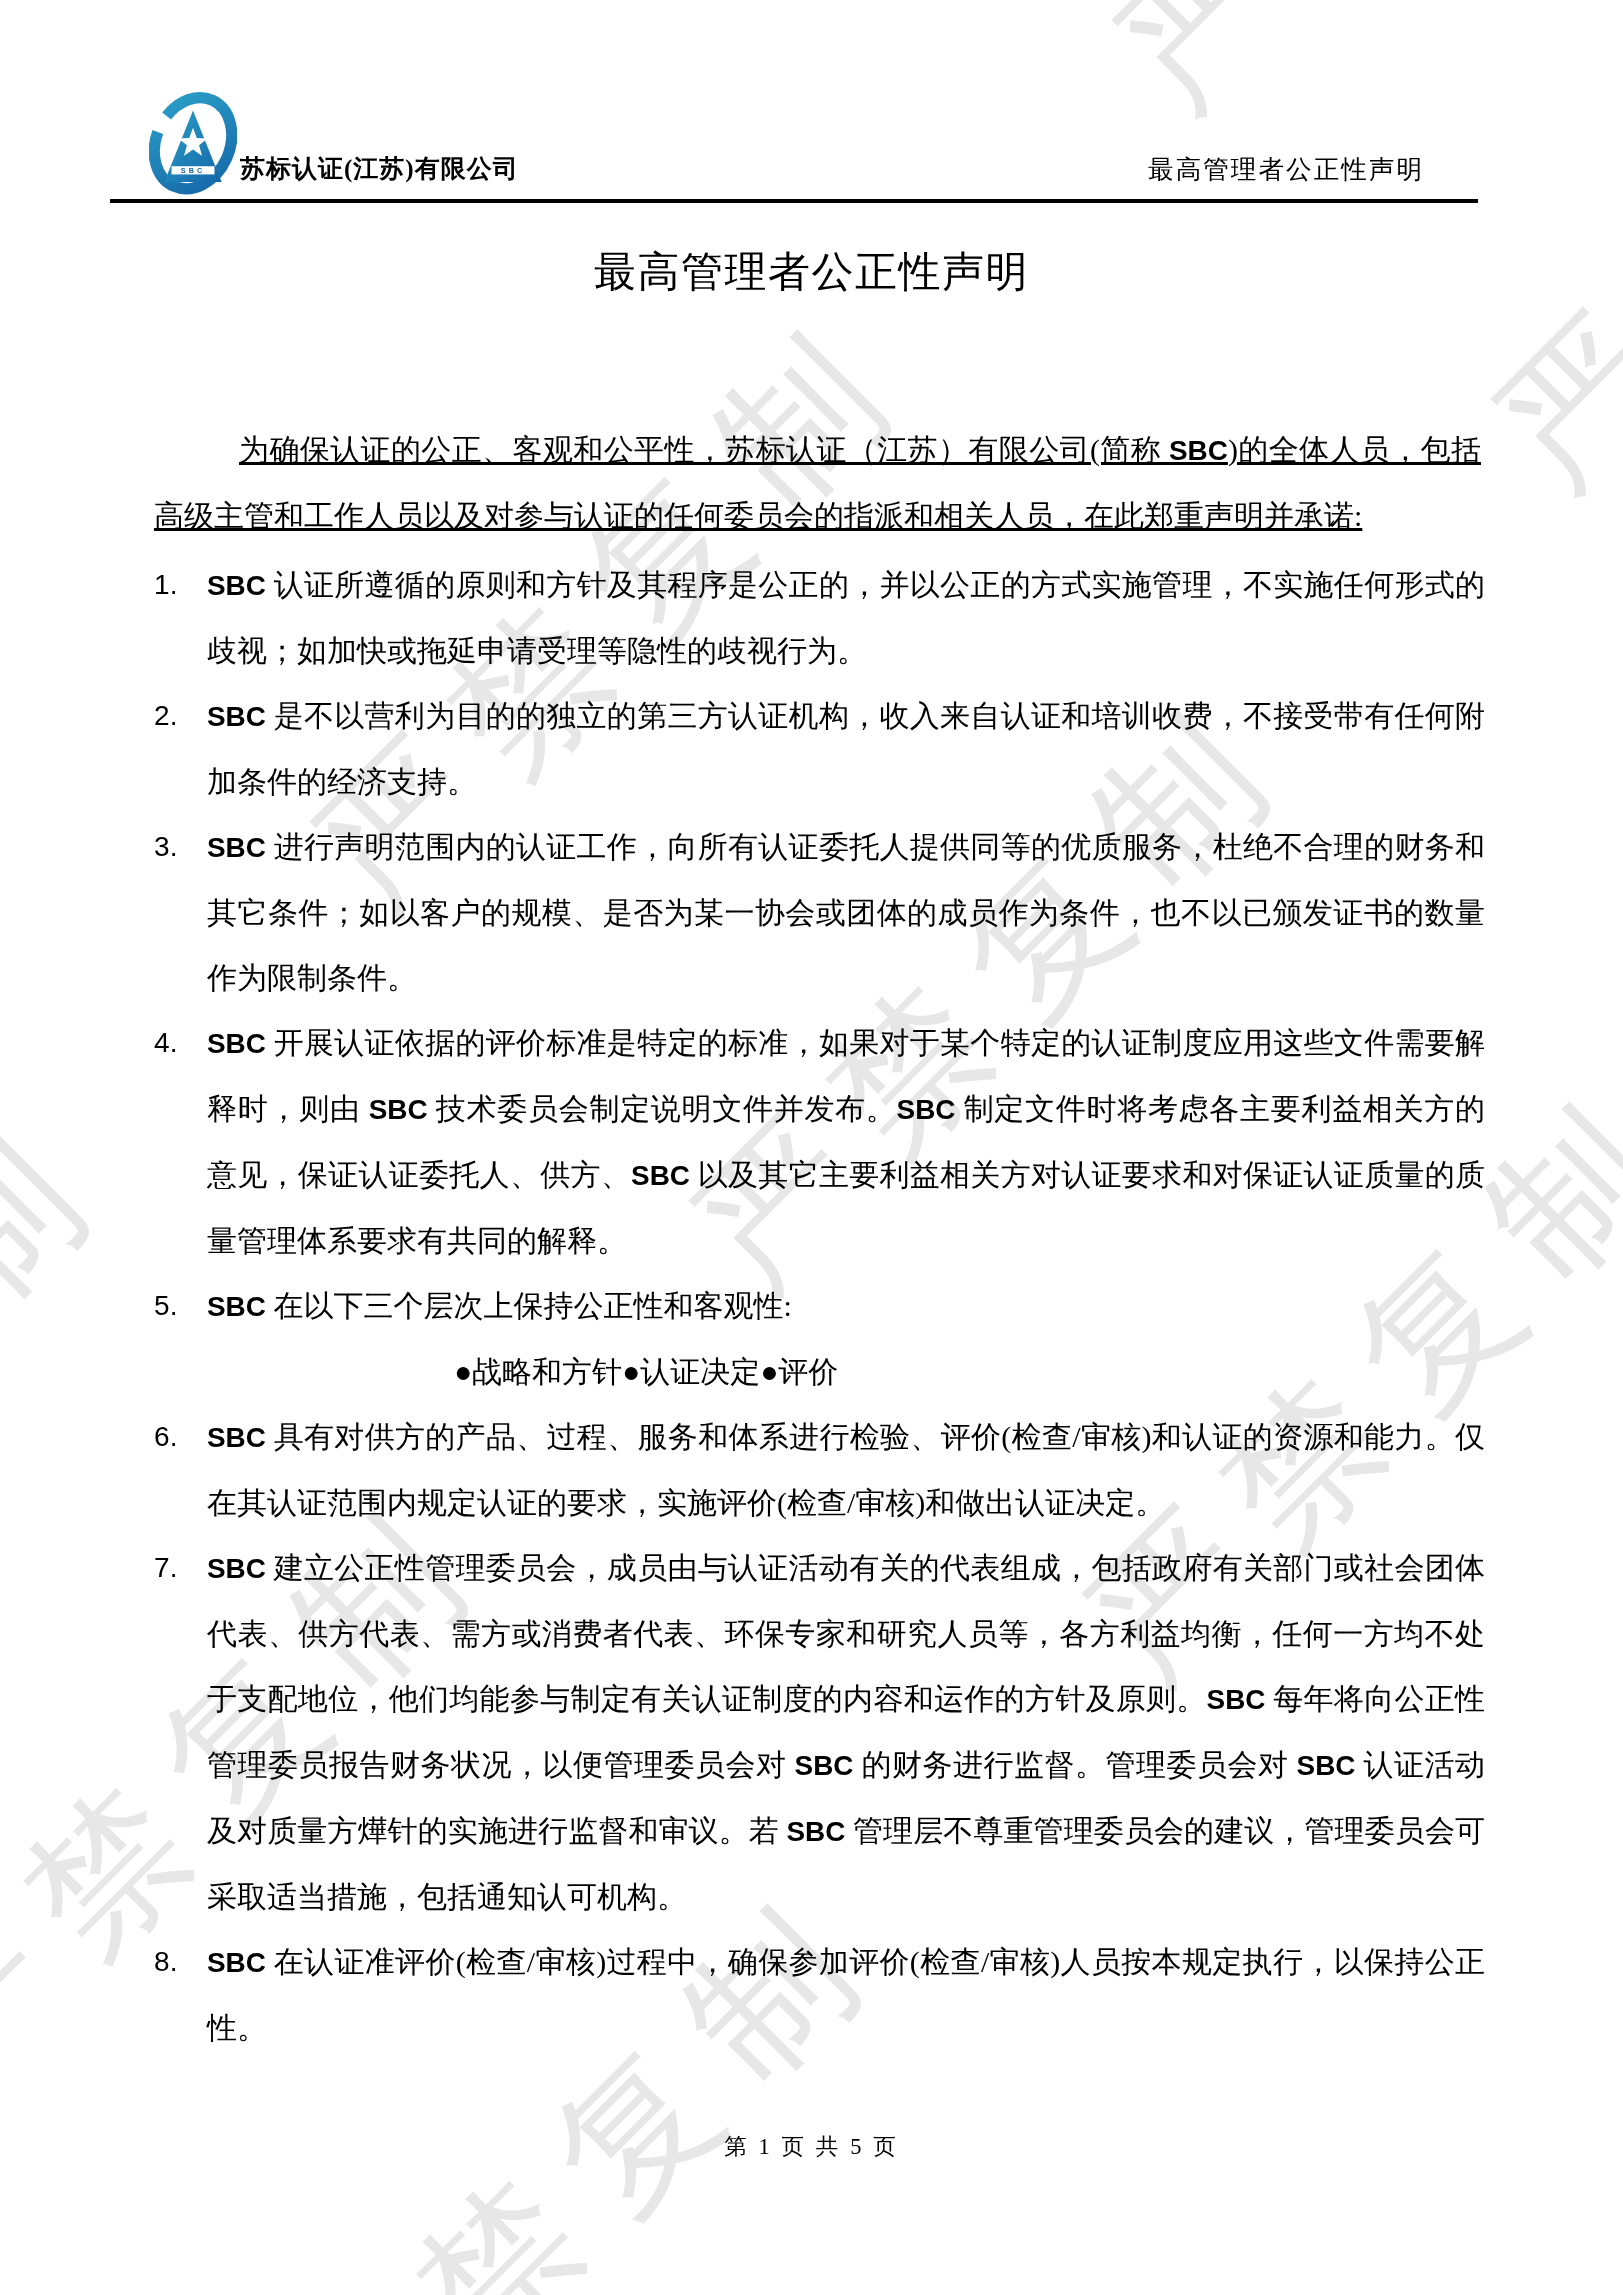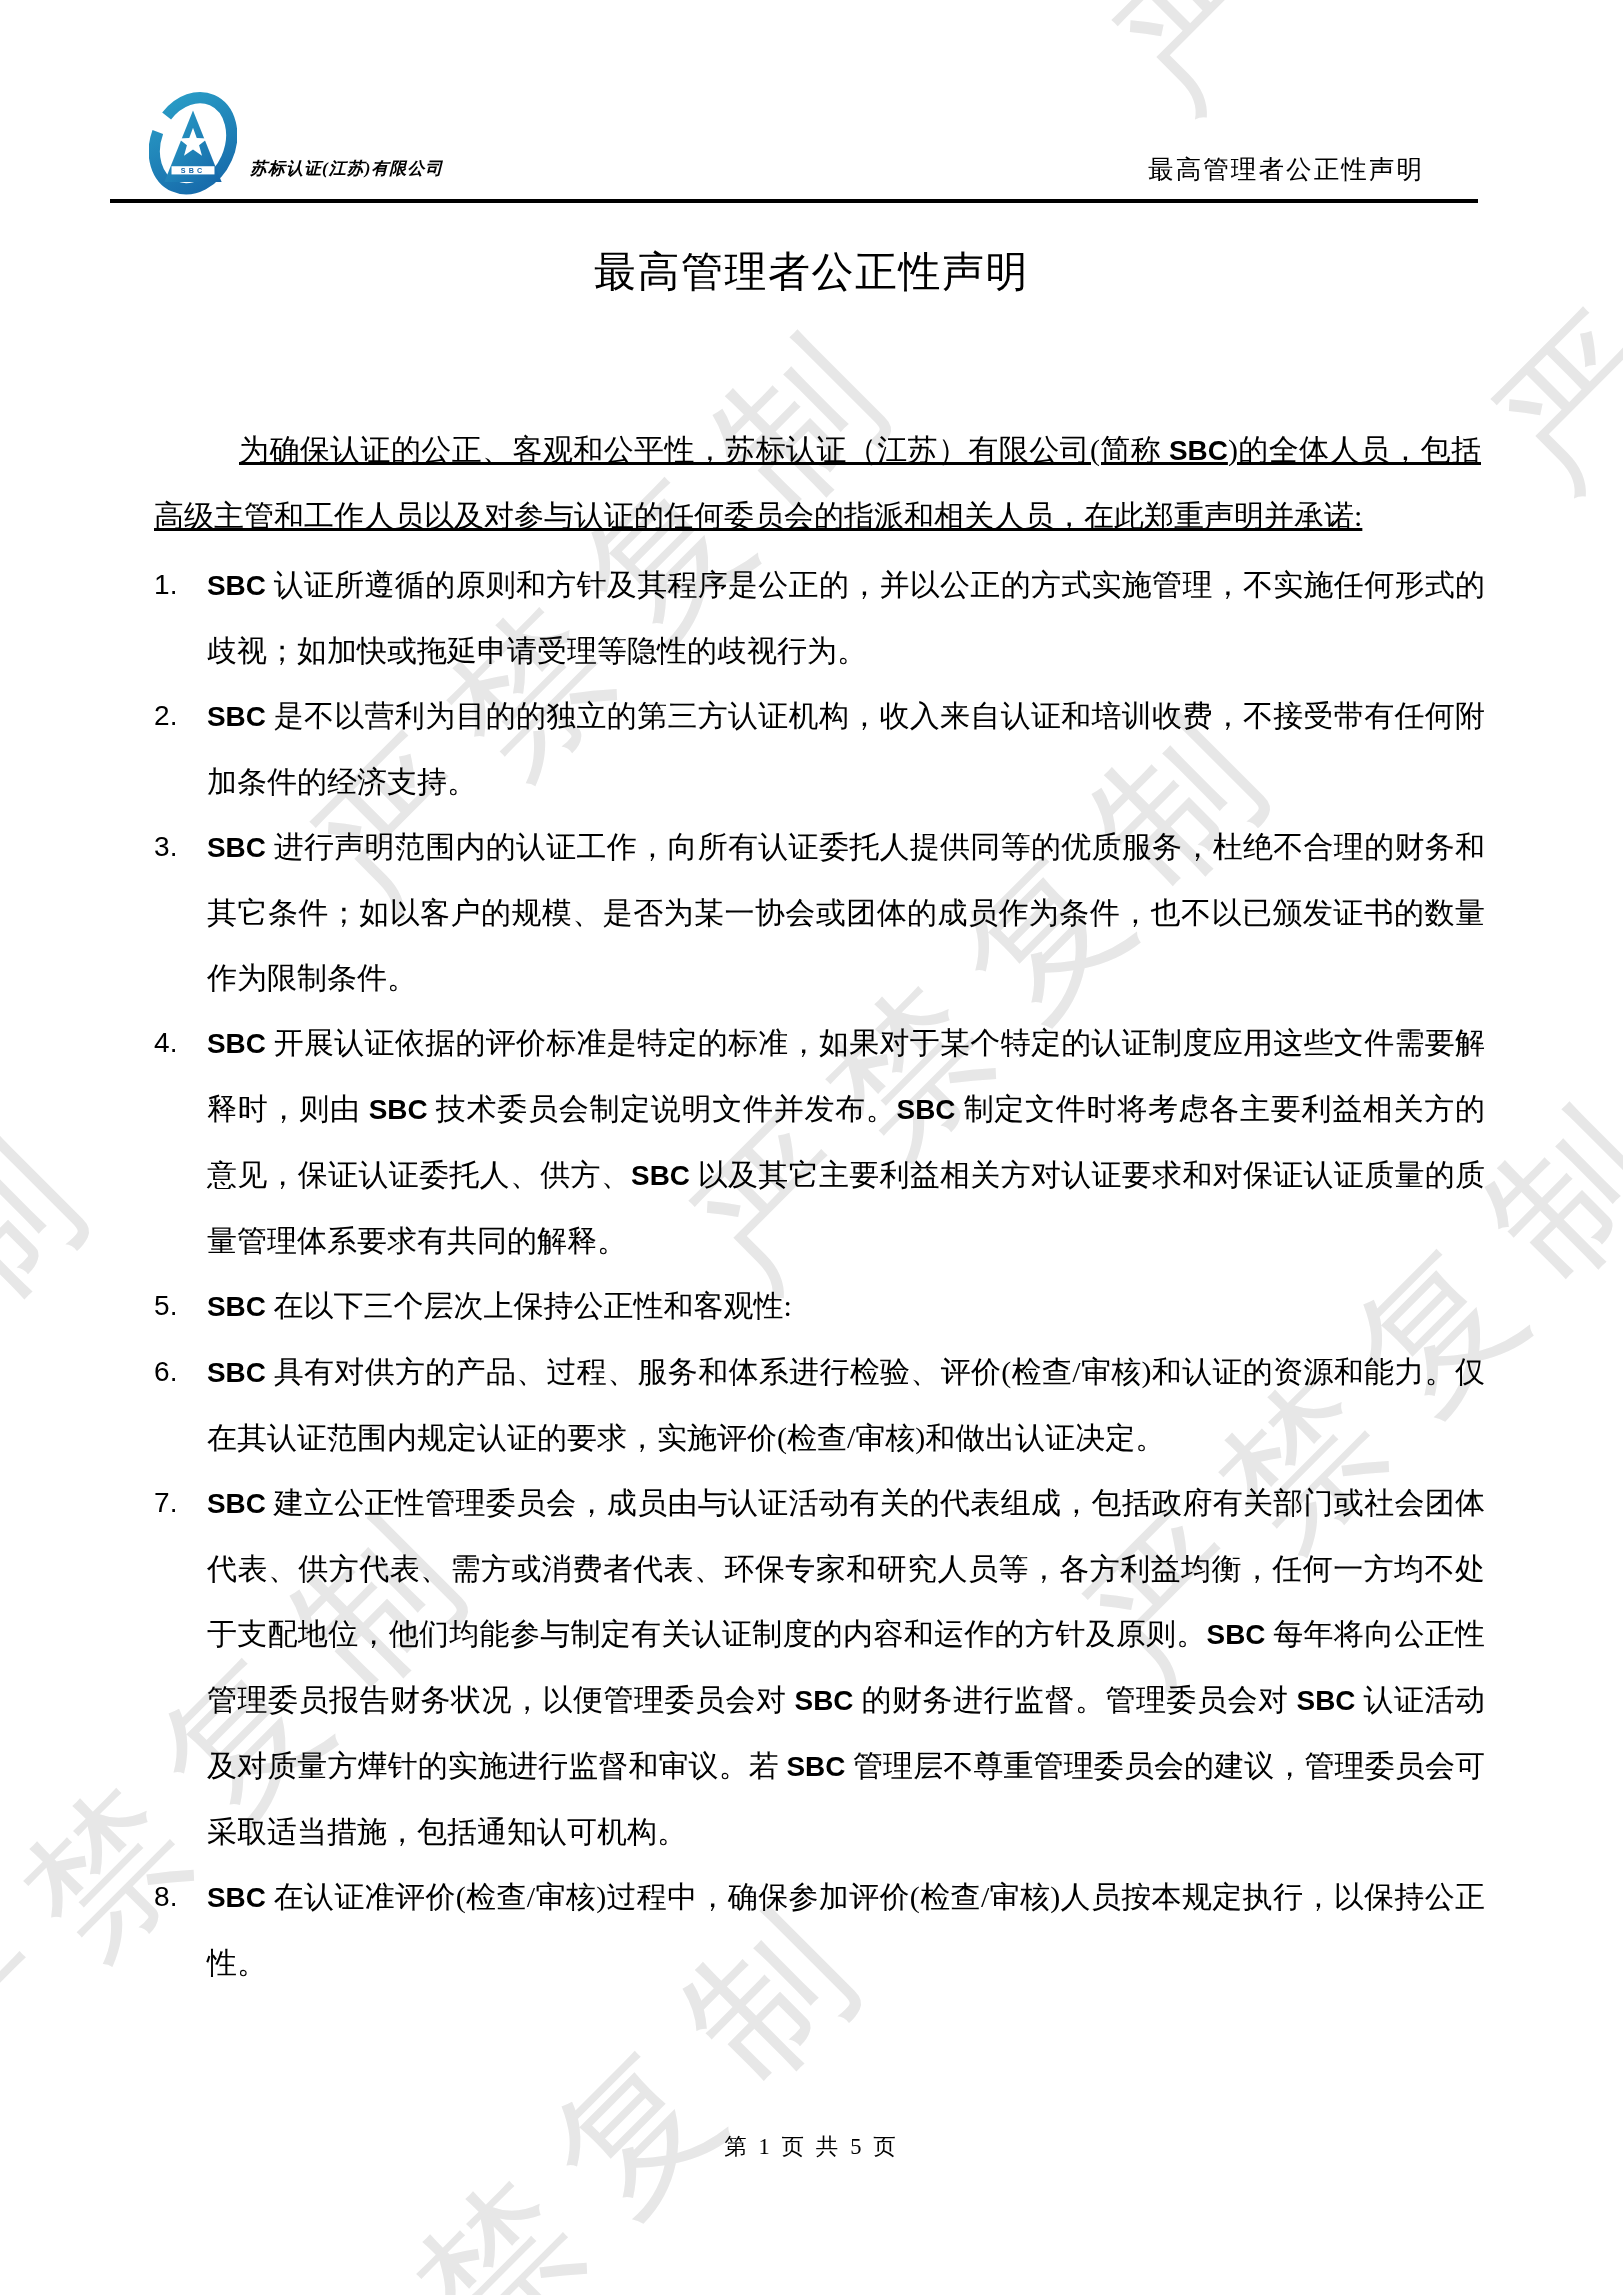--- a/index.html
+++ b/index.html
@@ -19,22 +19,22 @@
   }
   .wm-a{left:613px;top:613px;}
   .wm-b{left:992px;top:992px;}
   .wm-c{left:1385px;top:1385px;}
 
   .layer{position:absolute;inset:0;z-index:1;border-radius:23px;}
 
   
   .logo{position:absolute;left:149px;top:90px;width:88px;height:110px;}
   .company{
-    position:absolute;left:250px;top:153px;font-size:17px;line-height:31px;
-    letter-spacing:1px;font-weight:700;font-style:italic;
+    position:absolute;left:240px;top:153px;font-size:25px;line-height:31px;
+    letter-spacing:1px;font-weight:700;
   }
   .hdr-right{
     position:absolute;right:199px;top:154px;font-size:25.6px;line-height:31px;
     letter-spacing:2px;
   }
   .hdr-rule{position:absolute;left:110px;top:199px;width:1368px;height:3.6px;background:#000;}
 
   
   .title{
     position:absolute;left:0;top:244px;width:100%;text-align:center;
@@ -111,20 +111,21 @@
     </div>
     <div class="li">
       <span class="num">4.</span>
       <div class="li-text"><span class="latin">SBC</span> 开展认证依据的评价标准是特定的标准，如果对于某个特定的认证制度应用这些文件需要解释时，则由 <span class="latin">SBC</span> 技术委员会制定说明文件并发布。<span class="latin">SBC</span> 制定文件时将考虑各主要利益相关方的意见，保证认证委托人、供方、<span class="latin">SBC</span> 以及其它主要利益相关方对认证要求和对保证认证质量的质量管理体系要求有共同的解释。</div>
     </div>
     <div class="li">
       <span class="num">5.</span>
       <div class="li-text"><span class="latin">SBC</span> 在以下三个层次上保持公正性和客观性:</div>
     </div>
 
+    <div class="bullet-line">●战略和方针●认证决定●评价</div>
 
     <div class="li">
       <span class="num">6.</span>
       <div class="li-text"><span class="latin">SBC</span> 具有对供方的产品、过程、服务和体系进行检验、评价(检查/审核)和认证的资源和能力。仅在其认证范围内规定认证的要求，实施评价(检查/审核)和做出认证决定。</div>
     </div>
     <div class="li">
       <span class="num">7.</span>
       <div class="li-text"><span class="latin">SBC</span> 建立公正性管理委员会，成员由与认证活动有关的代表组成，包括政府有关部门或社会团体代表、供方代表、需方或消费者代表、环保专家和研究人员等，各方利益均衡，任何一方均不处于支配地位，他们均能参与制定有关认证制度的内容和运作的方针及原则。<span class="latin">SBC</span> 每年将向公正性管理委员报告财务状况，以便管理委员会对 <span class="latin">SBC</span> 的财务进行监督。管理委员会对 <span class="latin">SBC</span> 认证活动及对质量方燁针的实施进行监督和审议。若 <span class="latin">SBC</span> 管理层不尊重管理委员会的建议，管理委员会可采取适当措施，包括通知认可机构。</div>
     </div>
     <div class="li">

